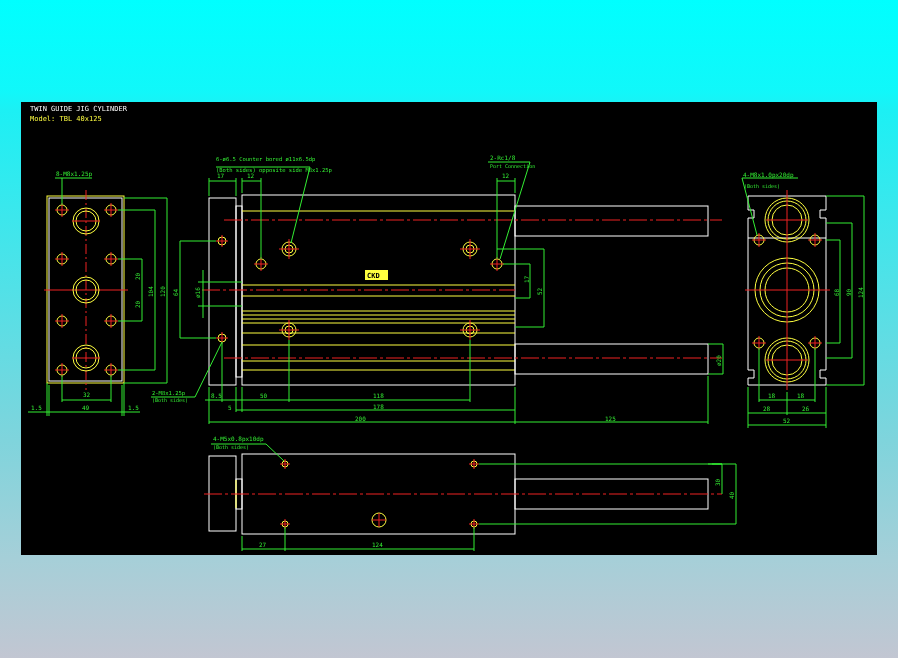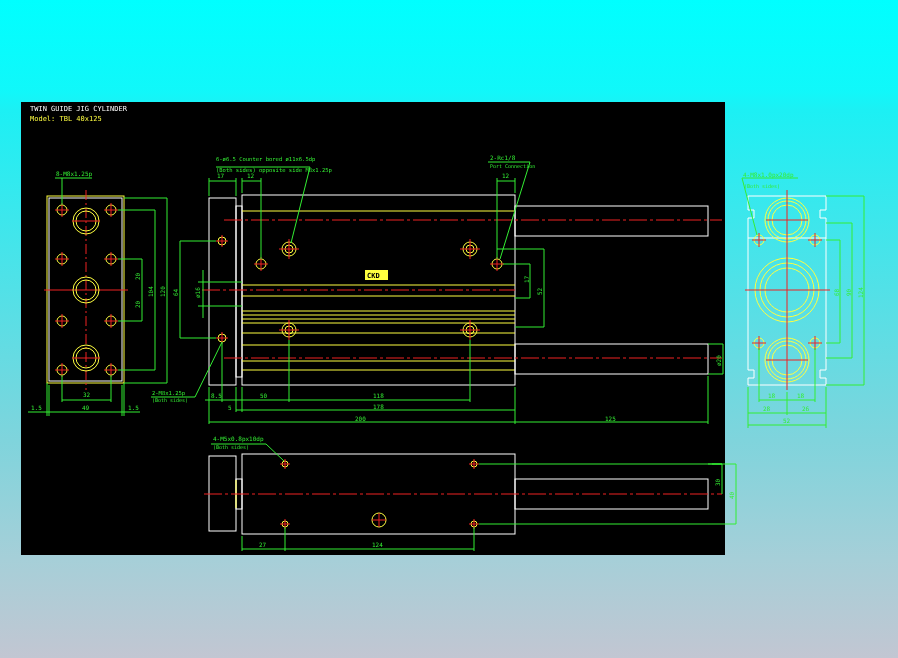--- a/index.html
+++ b/index.html
@@ -3,21 +3,21 @@
 <meta charset="utf-8">
 <style>
   html, body { margin:0; padding:0; }
   body {
     width:898px; height:658px; overflow:hidden;
     background: linear-gradient(to bottom, #00ffff 0px, #10f8fa 90px, #1cf0f4 110px, #7fd4dc 440px, #a6cfd8 560px, #c2c6d2 658px);
     font-family: "DejaVu Sans Mono", monospace;
     position:relative;
   }
   #canvas {
-    position:absolute; left:21px; top:102px; width:704px; height:453px;
+    position:absolute; left:21px; top:102px; width:856px; height:453px;
     background:#000;
   }
   svg { position:absolute; left:0; top:0; }
   .t { font-family:"DejaVu Sans Mono", monospace; }
 </style>
 </head>
 <body>
 
 <div id="canvas">
 <svg width="856" height="453" viewBox="21 102 856 453" xmlns="http://www.w3.org/2000/svg">

